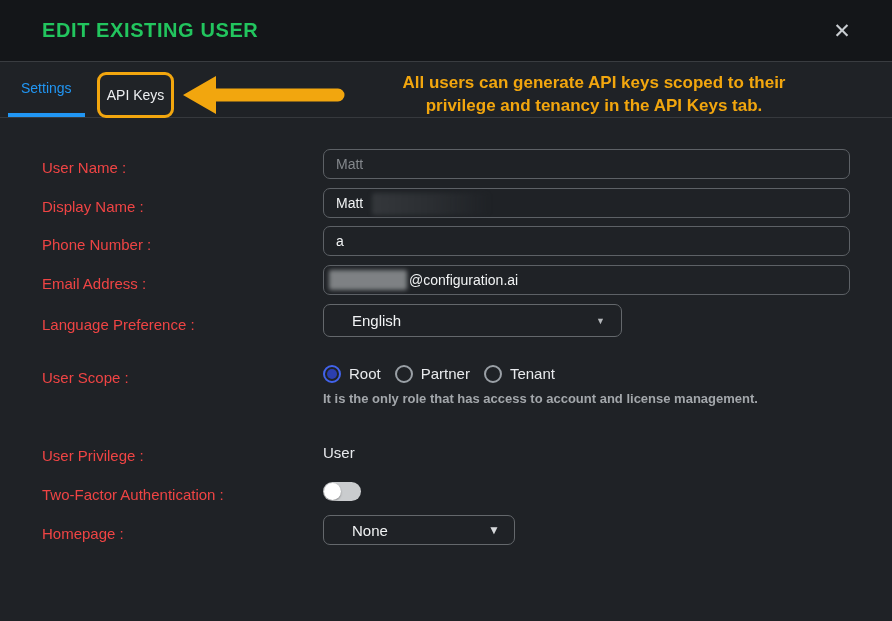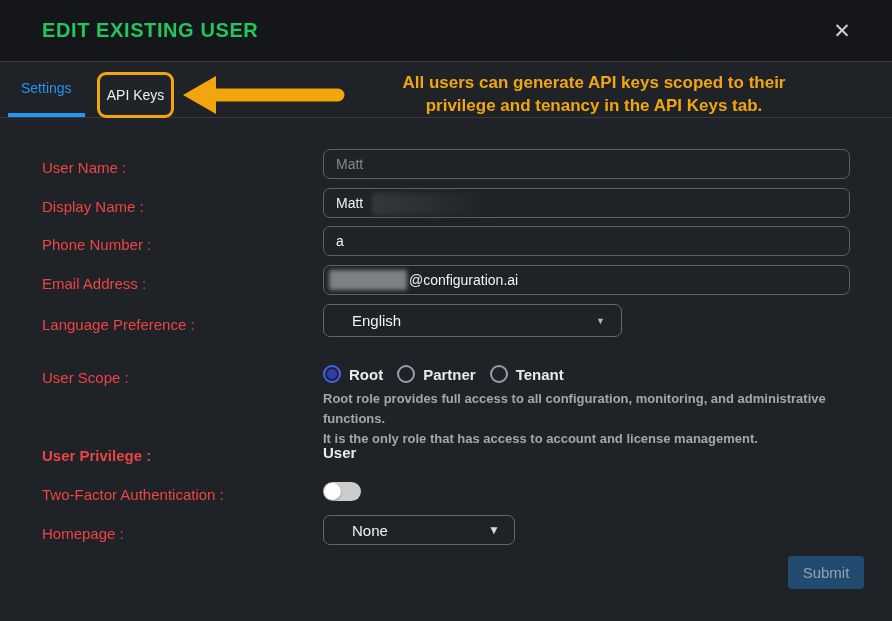--- a/index.html
+++ b/index.html
@@ -73,21 +73,21 @@
     background:#7e8184; filter:blur(2px); border-radius:2px; flex-shrink:0;
   }
   .select {
     position:relative; height:33px; border:1px solid #64686c; border-radius:7px;
     display:flex; align-items:center; padding:0 28px;
     font-size:15px; color:#f1f3f4; cursor:pointer; background:#1f2226;
   }
   .select .caret-sm { position:absolute; right:16px; font-size:9px; color:#b4b7ba; }
   .select .caret-lg { position:absolute; right:14px; font-size:12px; color:#d6d9db; }
   .radios { display:flex; align-items:center; font-size:15px; color:#e8eaed; }
-  .radio { display:flex; align-items:center; margin-right:14px; cursor:pointer;font-weight:bold; }
+  .radio { display:flex; align-items:flex-start; margin-right:14px; cursor:pointer; }
   .rcircle {
     width:18px; height:18px; border-radius:50%;
     border:2px solid #9aa0a6; margin-right:8px; flex-shrink:0;
     display:flex; align-items:center; justify-content:center;
   }
   .radio.sel .rcircle { border-color:#4263eb; }
   .radio.sel .rdot { width:10px; height:10px; border-radius:50%; background:#2c3fae; }
   .help {
     position:absolute; left:323px; top:271px; width:540px;
     font-size:13px; font-weight:bold; color:#a3a7ab; line-height:20px;
@@ -186,40 +186,38 @@
           <span>Partner</span>
         </div>
         <div class="radio">
           <span class="rcircle"></span>
           <span>Tenant</span>
         </div>
       </div>
     </div>
 
     <div class="help">
-      <div>Root role provides full access to all configuration, monitoring, and administrative functions.</div>
       <div>It is the only role that has access to account and license management.</div>
     </div>
 
-    <div class="row" style="top:323px; height:22px;font-weight:bold;">
+    <div class="row" style="top:323px; height:22px;">
       <div class="lbl">User Privilege :</div>
       <div class="value-text">User</div>
     </div>
 
     <div class="row" style="top:362px; height:22px;">
       <div class="lbl">Two-Factor Authentication :</div>
       <div class="toggle">
         <span class="knob"></span>
       </div>
     </div>
 
     <div class="row" style="top:397px; height:30px;">
       <div class="lbl">Homepage :</div>
       <div class="select" style="width:192px; height:30px;">
         <span>None</span>
         <span class="caret-lg">▼</span>
       </div>
     </div>
 
-    <button class="submit">Submit</button>
 
   </div>
 </div>
 
 </body></html>

